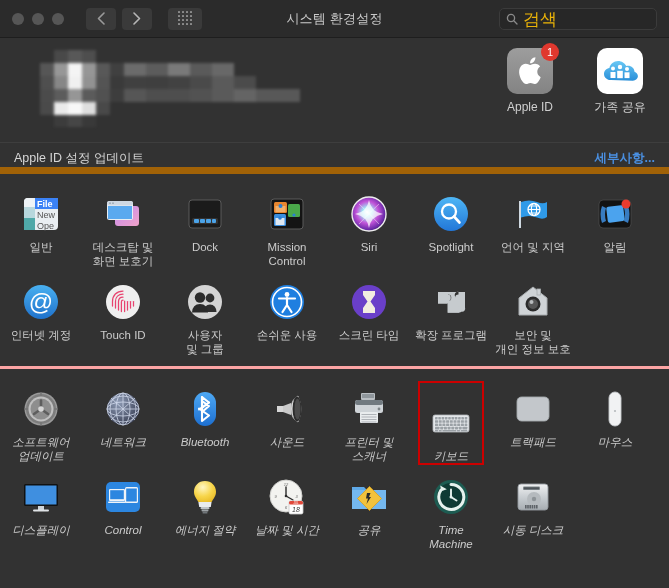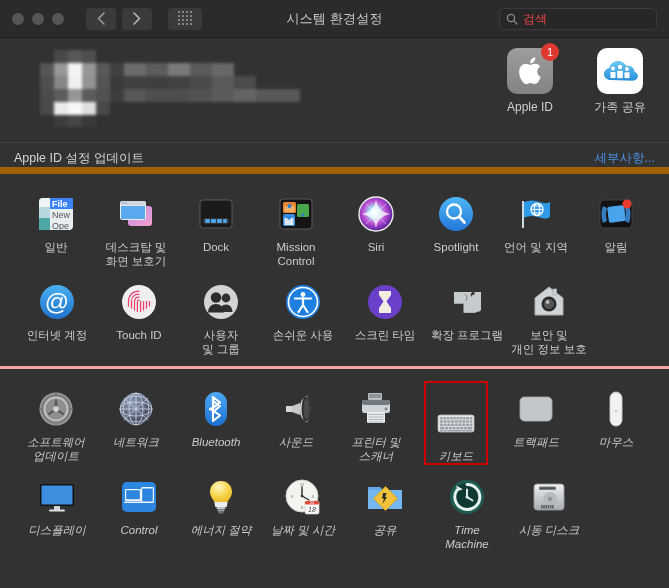--- a/index.html
+++ b/index.html
@@ -101,22 +101,22 @@
     height: 22px;
     border-radius: 5px;
     background: #272727;
     border: 1px solid #3b3b3b;
     display: flex;
     align-items: center;
     padding: 0 6px;
     gap: 5px;
   }
   #search-placeholder {
-    font-size: 12px;
-    color: #ef4444;
+    font-size: 17px;
+    color: #eab308;
     font-family: Liberation Mono, monospace;
   }
 
   
   #account-area {
     height: 104px;
     min-height: 104px;
     position: relative;
     display: flex;
     align-items: center;
@@ -199,37 +199,38 @@
     justify-content: space-between;
     padding: 0 14px;
   }
   #notice-text {
     font-size: 12.5px;
     color: #d6d6d6;
   }
   #notice-link {
     font-size: 12.5px;
     color: #4a8fe0;
+    font-weight: bold;
   }
 
   
   #grid-wrap {
     flex: 1;
     overflow: hidden;
   }
   .section {
     padding: 10px 0 6px 0;
   }
   .section + .section {
     border-top: 3px solid #fca5a5;
     font-style: italic;
   }
   .row {
     display: flex;
-    padding: 0 16px;
+    padding: 0 0;
   }
   .cell {
     width: 82px;
     padding-top: 8px;
     padding-bottom: 4px;
     display: flex;
     flex-direction: column;
     align-items: center;
     position: relative;
   }

